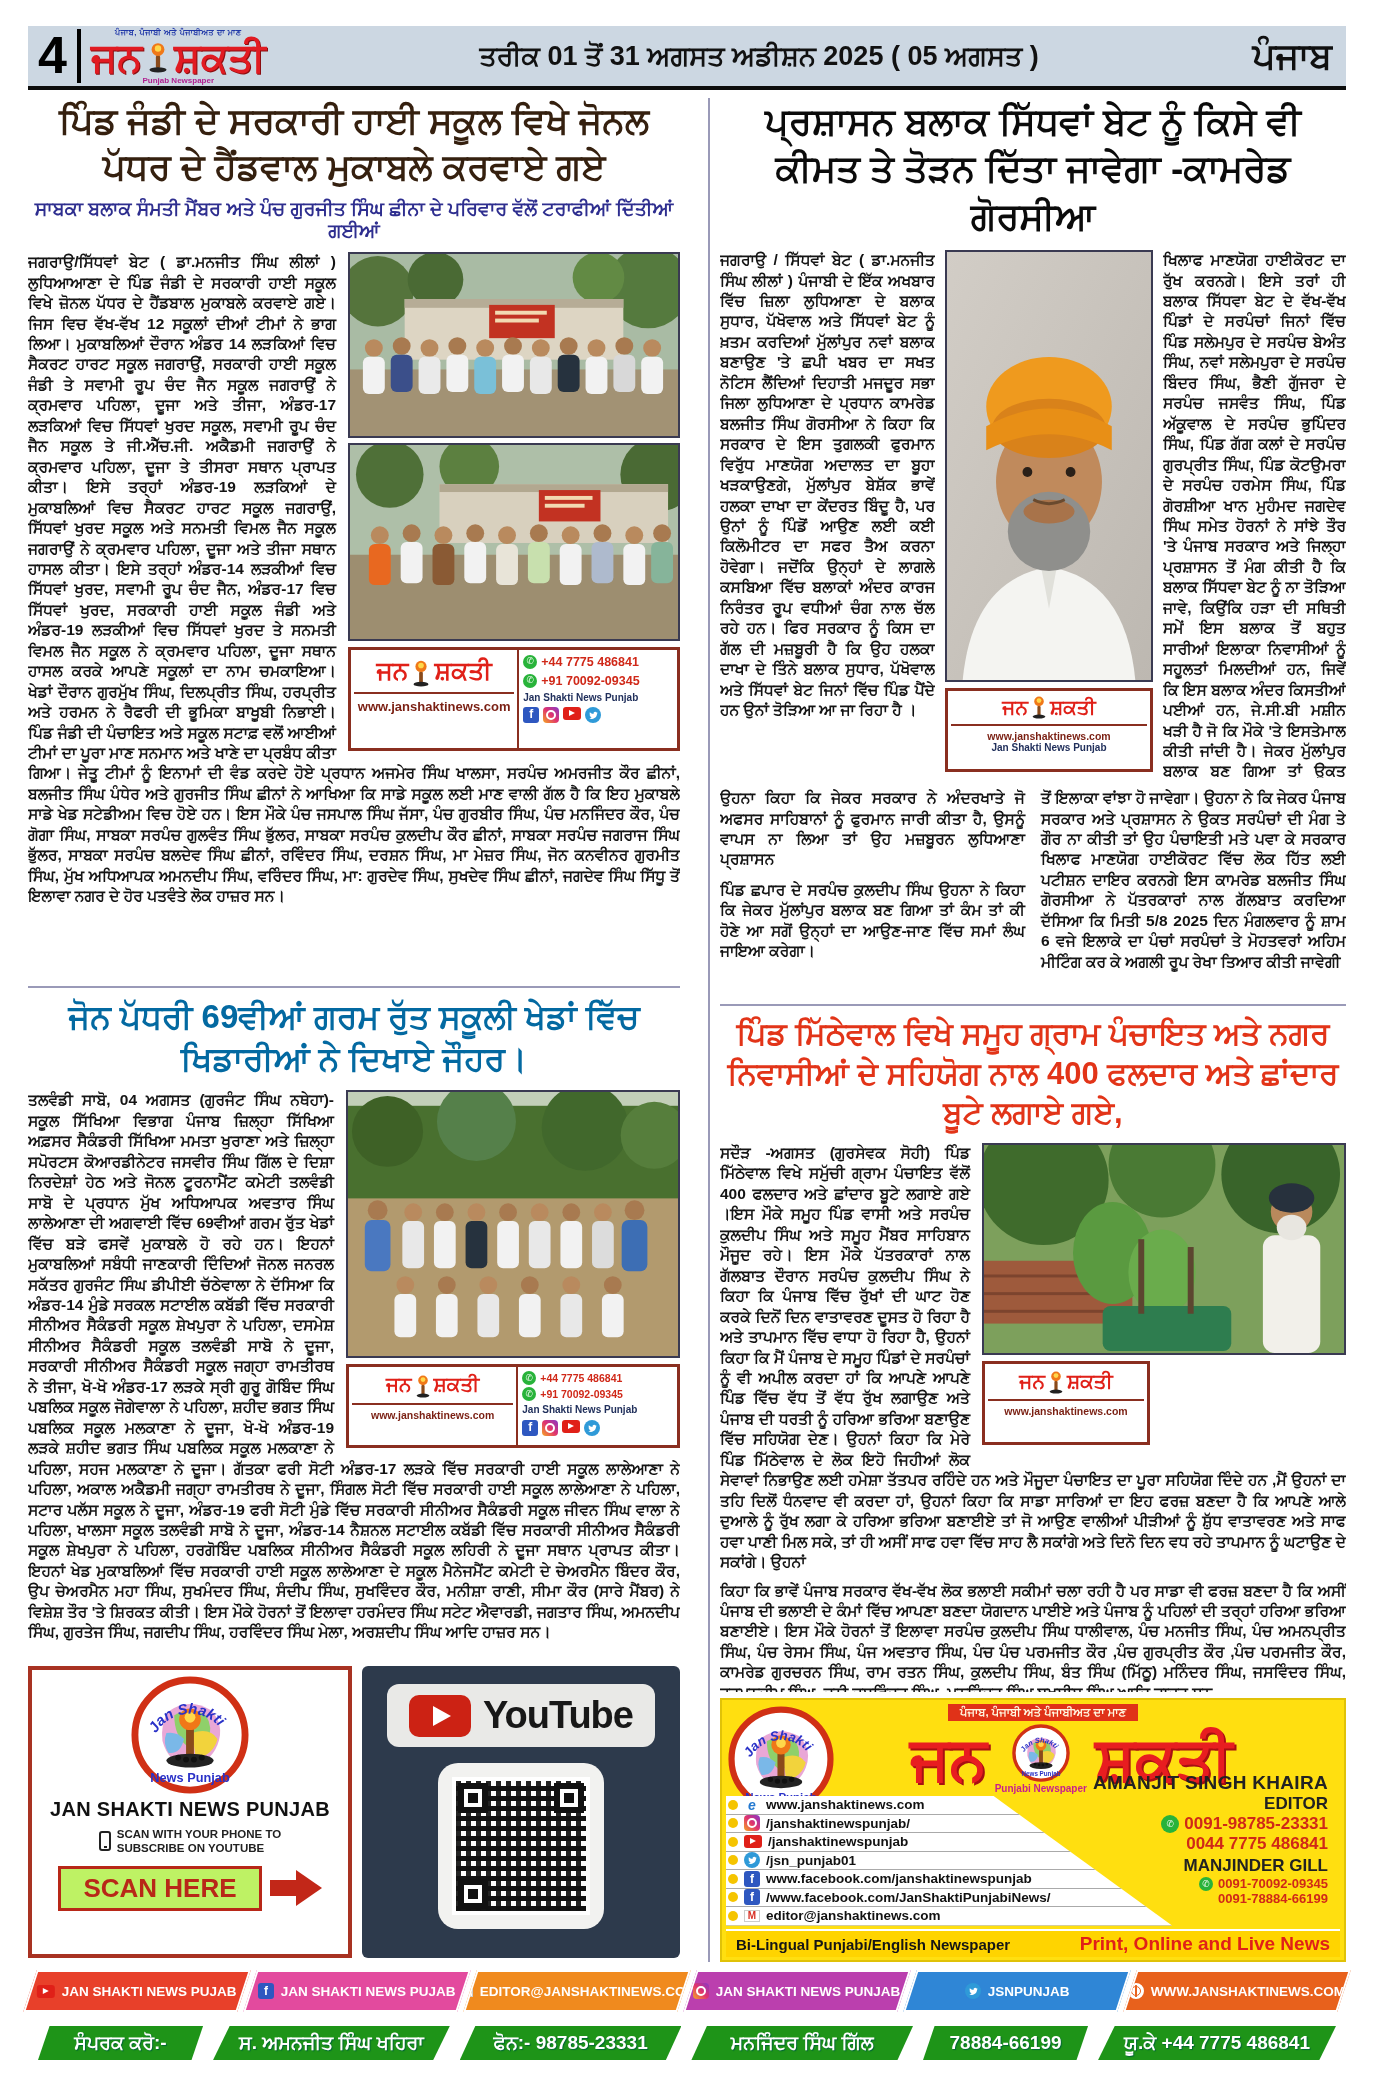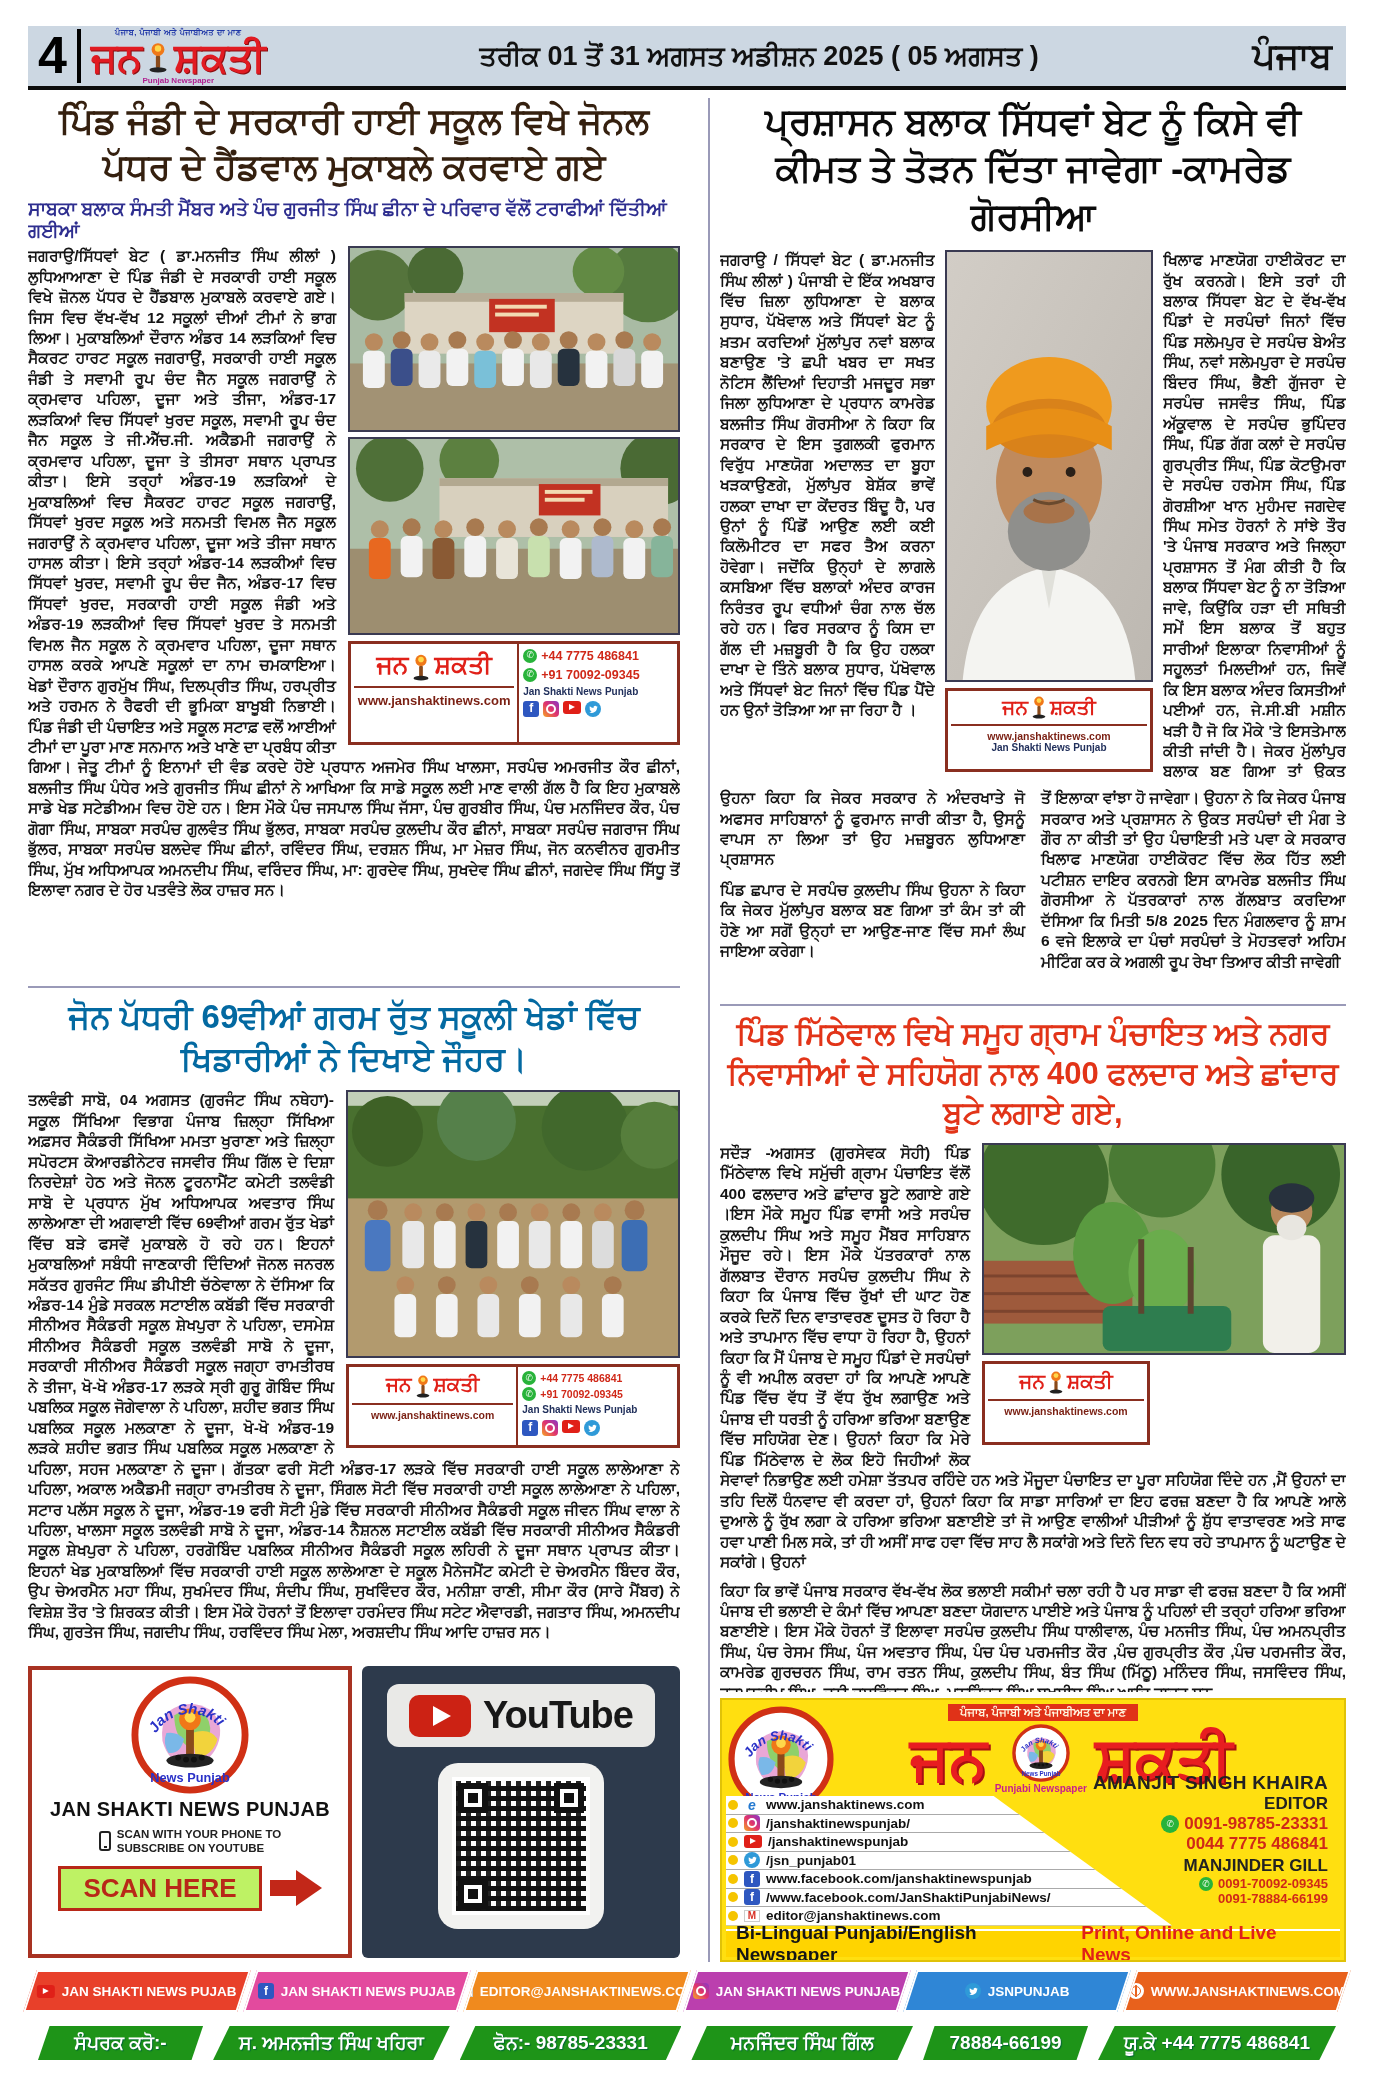--- a/index.html
+++ b/index.html
@@ -25,21 +25,21 @@
   .cols { display:flex; gap:28px; margin-top:8px; }
   .col-l { width:652px; }
   .col-r { flex:1; border-left:2px solid #9a9ab8; padding-left:10px; }
 
   article { display:block; }
   .hl { text-align:center; font-weight:900; line-height:1.28; }
   .hl1 { font-size:36px; color:#35200f; }
   .hl2 { font-size:37px; color:#0b0b0b; }
   .hl3 { font-size:33px; color:#0369a1; }
   .hl4 { font-size:31px; color:#e23418; }
-  .sub1 { font-size:19px; font-weight:800; color:#2e2e8f; margin:8px 0 4px; }
+  .sub1 { text-align:center; font-size:19px; font-weight:800; color:#2e2e8f; margin:8px 0 10px; }
 
   .btxt { font-size:15.5px; font-weight:600; line-height:1.32; color:#141414;
           text-align:justify; }
   .clip { overflow:hidden; }
 
   .photo { border:2px solid #3a3a52; background:#b8c4b0; display:block; }
   .photo svg { display:block; width:100%; height:100%; }
 
   
   .art1 { height:888px; overflow:hidden; }
@@ -160,21 +160,21 @@
   .ab-eph.small { font-size:13px; }
   .ab-mname { font-size:17px; font-weight:900; color:#222; margin-top:2px; }
   .ab-links { position:absolute; left:4px; top:96px; width:446px; background:#fff;
               clip-path:polygon(0 0, 60% 0, 100% 100%, 0 100%); }
   .ab-row { display:flex; align-items:center; gap:6px; height:18.5px; border-bottom:1.5px solid #aaa;
             padding-left:2px; font-size:13.5px; font-weight:800; color:#111; white-space:nowrap; }
   .ab-dot { width:10px; height:10px; border-radius:50%; background:#f5c400; flex:none; }
   .ab-bottom { position:absolute; left:4px; right:4px; bottom:3px; height:28px; background:#ffd400;
                border-top:2px solid #fff; display:flex; align-items:center;
                justify-content:space-between; padding:0 10px; }
-  .ab-bl { font-size:19px; font-weight:900; color:#151515; }
+  .ab-bl { font-size:15px; font-weight:900; color:#151515; }
   .ab-br { font-size:19px; font-weight:900; color:#e02018; }
 
   
   .fsocial { display:flex; gap:6px; margin-top:8px; height:42px; padding:0 2px; }
   .fseg { flex:1; display:flex; align-items:center; justify-content:center; gap:7px;
           color:#fff; font-weight:800; font-size:13.5px; transform:skewX(-18deg);
           border:2px solid #fff; white-space:nowrap; overflow:hidden; }
   .fseg > * { transform:skewX(18deg); }
   .seg1 { background:#e8402a; } .seg2 { background:#e34a9e; } .seg3 { background:#f08a1e; }
   .seg4 { background:#bb3fae; } .seg5 { background:#2f86d6; } .seg6 { background:#e8611c; }

